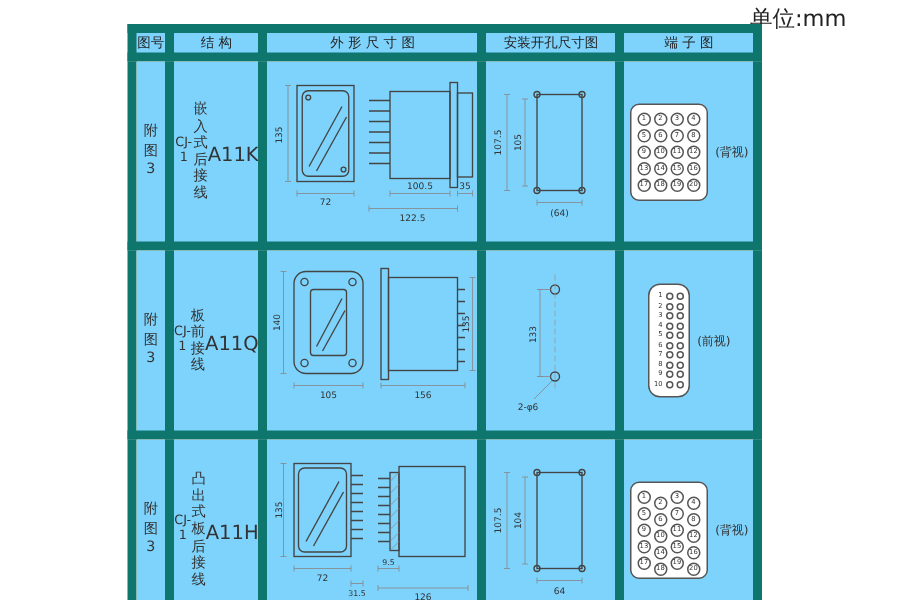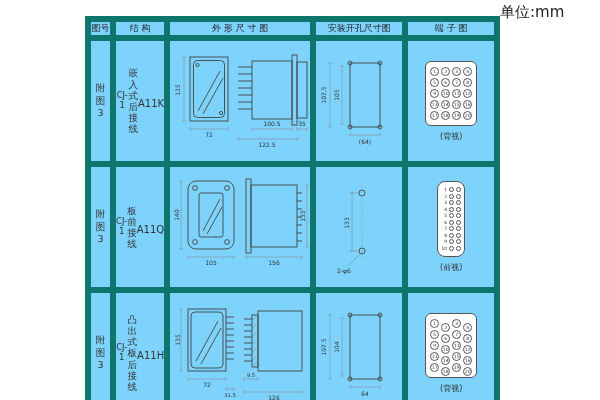--- a/index.html
+++ b/index.html
@@ -7,22 +7,22 @@
   body{background:#fff;font-family:"DejaVu Sans","Liberation Sans",sans-serif;color:#333;position:relative;overflow:hidden}
   .unit{position:absolute;left:500px;top:3px;font-size:15px;color:#222}
   table{position:absolute;left:85px;top:16px;border-collapse:collapse;table-layout:fixed;background:#fff}
   th,td{border:6px solid #0f766e;text-align:center;vertical-align:middle;padding:0;background:#7dd3fc}
   th{height:16px;font-size:9px;font-weight:normal;color:#222}
   tbody td{height:120px;overflow:hidden}
   .vtext{font-size:9.5px;line-height:1.3}
   .struct{display:flex;flex-direction:row;align-items:center;justify-content:center;height:100%}
   .model{font-size:8.5px;margin-bottom:2px}
   .vchars{font-size:9.5px;line-height:1.18}
-  .code{font-size:10px;margin-top:5px}
-  .termcell{display:flex;flex-direction:column;align-items:center;justify-content:center;gap:5px;height:100%}
+  .code{font-size:13px;margin-top:5px}
+  .termcell{display:flex;flex-direction:row;align-items:center;justify-content:center;gap:5px;height:100%}
   .term-box{border:1.2px solid #555;border-radius:6px;padding:5px 4px;display:flex;flex-direction:column;gap:2px;background:#fff}
   .term-row{display:flex;gap:2px;justify-content:center;align-items:center}
   .term-circle{width:9px;height:9px;border:0.8px solid #555;border-radius:50%;font-size:4.5px;line-height:8px;text-align:center;color:#333;flex:0 0 auto}
   .strip .term-circle{width:5px;height:5px}
   .strip{border-radius:8px;padding:5px 3px;gap:1.5px}
   .term-num{font-size:4.5px;width:6px;text-align:right;color:#333}
   .stagger{position:relative;top:4px}
   .term-view{font-size:8px}
   svg{display:block;margin:0 auto}
   svg .draw rect,svg .draw circle,svg .draw line,svg .draw path{fill:none;stroke:#444;stroke-width:0.9}

